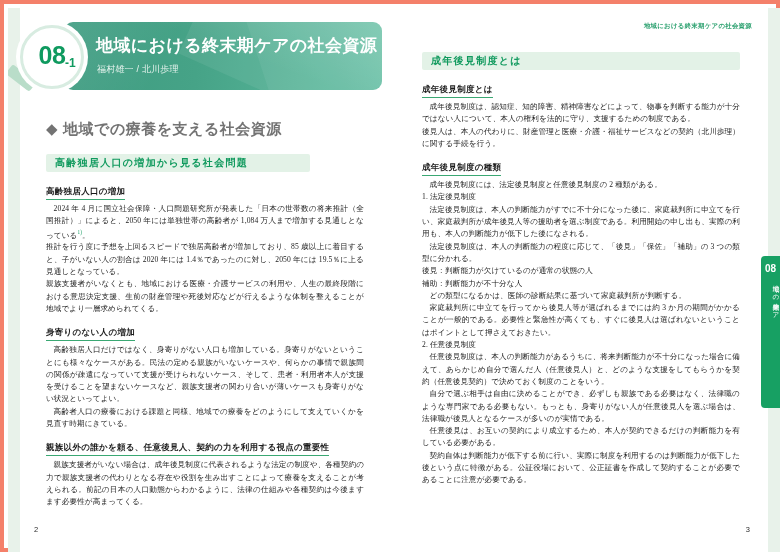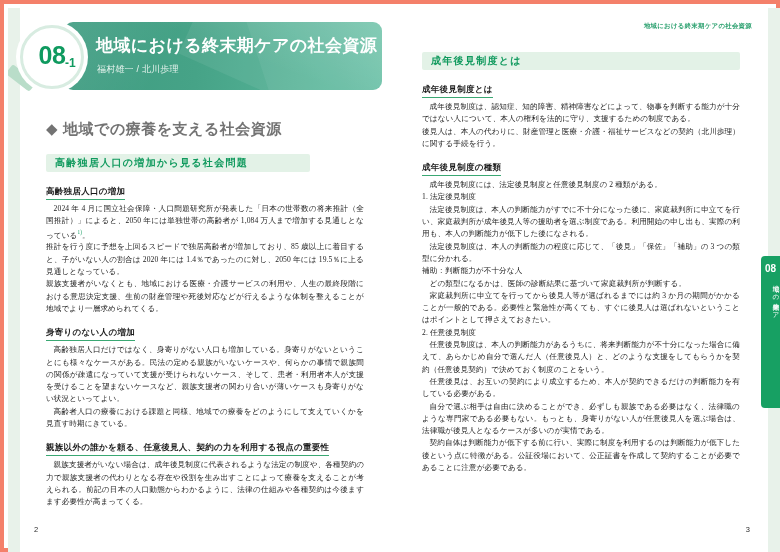--- a/index.html
+++ b/index.html
@@ -372,27 +372,28 @@
       </div>
 
       <div class="block-gap"></div>
 
       <div>
         <div class="sub-heading">成年後見制度の種類</div>
         <p class="body-para indent">成年後見制度には、法定後見制度と任意後見制度の 2 種類がある。</p>
         <p class="body-para">1. 法定後見制度</p>
         <p class="body-para indent">法定後見制度は、本人の判断能力がすでに不十分になった後に、家庭裁判所に申立てを行い、家庭裁判所が成年後見人等の援助者を選ぶ制度である。利用開始の申し出も、実際の利用も、本人の判断能力が低下した後になされる。</p>
         <p class="body-para indent">法定後見制度は、本人の判断能力の程度に応じて、「後見」「保佐」「補助」の 3 つの類型に分かれる。</p>
+        <p class="body-para">後見：判断能力が欠けているのが通常の状態の人</p>
         <p class="body-para">補助：判断能力が不十分な人</p>
         <p class="body-para indent">どの類型になるかは、医師の診断結果に基づいて家庭裁判所が判断する。</p>
         <p class="body-para indent">家庭裁判所に申立てを行ってから後見人等が選ばれるまでには約 3 か月の期間がかかることが一般的である。必要性と緊急性が高くても、すぐに後見人は選ばれないということはポイントとして押さえておきたい。</p>
         <p class="body-para">2. 任意後見制度</p>
         <p class="body-para indent">任意後見制度は、本人の判断能力があるうちに、将来判断能力が不十分になった場合に備えて、あらかじめ自分で選んだ人（任意後見人）と、どのような支援をしてもらうかを契約（任意後見契約）で決めておく制度のことをいう。</p>
+        <p class="body-para indent">自分で選ぶ相手は自由に決めることができ、必ずしも親族である必要はなく、法律職のような専門家である必要もない。もっとも、身寄りがない人が任意後見人を選ぶ場合は、法律職が後見人となるケースが多いのが実情である。</p>
         <p class="body-para indent">任意後見は、お互いの契約により成立するため、本人が契約できるだけの判断能力を有している必要がある。</p>
-        <p class="body-para indent">自分で選ぶ相手は自由に決めることができ、必ずしも親族である必要はなく、法律職のような専門家である必要もない。もっとも、身寄りがない人が任意後見人を選ぶ場合は、法律職が後見人となるケースが多いのが実情である。</p>
         <p class="body-para indent">契約自体は判断能力が低下する前に行い、実際に制度を利用するのは判断能力が低下した後という点に特徴がある。公証役場において、公正証書を作成して契約することが必要であることに注意が必要である。</p>
       </div>
 
     </div>
 
     <div class="side-tab">
       <div class="side-tab-num">08</div>
       <div class="side-tab-text">地域での終末期ケア</div>
     </div>
 

